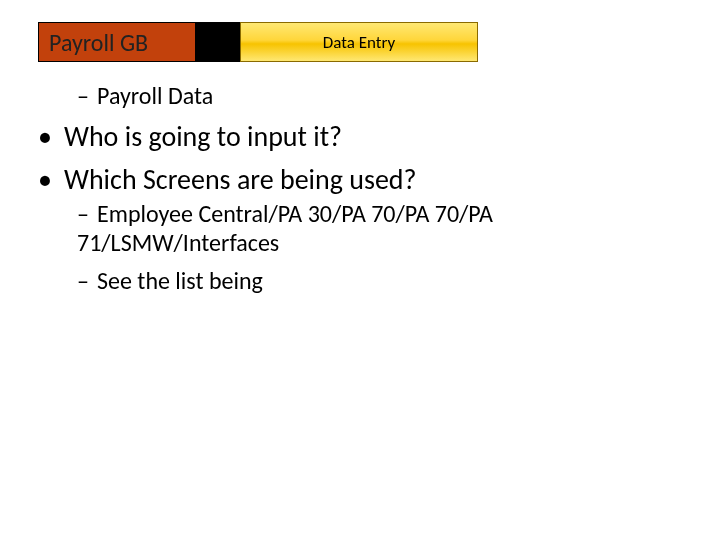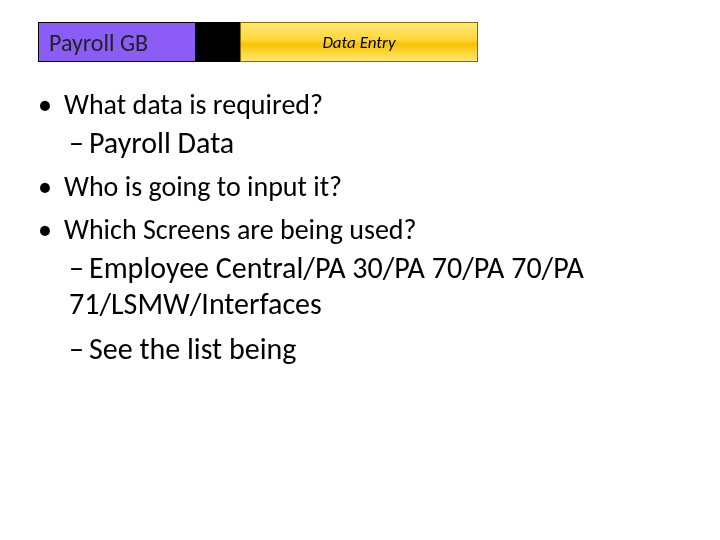--- a/index.html
+++ b/index.html
@@ -21,21 +21,21 @@
     position: absolute;
     left: 38px;
     top: 22px;
     width: 440px;
     height: 40px;
     display: flex;
     box-sizing: border-box;
   }
   .title-left {
     flex: 0 0 158px;
-    background: #8b5cf6;
+    background: #c2410c;
     border: 1px solid #000;
     box-sizing: border-box;
     display: flex;
     align-items: center;
     padding-left: 10px;
     font-size: 24px;
     color: #222;
   }
   .title-mid {
     flex: 0 0 44px;
@@ -47,42 +47,41 @@
   .title-right {
     flex: 1 1 auto;
     background: linear-gradient(to bottom, #ffe873 0%, #ffd63a 45%, #f7c300 55%, #ffe873 100%);
     border: 1px solid #8a6a00;
     box-sizing: border-box;
     display: flex;
     align-items: center;
     justify-content: center;
     font-size: 17px;
     color: #000;
-    font-style: italic;
   }
   .content {
     position: absolute;
     left: 38px;
     top: 78px;
     right: 24px;
     font-size: 26px;
     line-height: 1.18;
     color: #000;
   }
   .b1 {
     margin: 10px 0 2px 0;
     font-size: 28px;
   }
   .b1 .bullet {
     display: inline-block;
     width: 26px;
   }
   .b2 {
-    margin: 4px 0 10px 31px;
-    font-size: 30px;
+    margin: 4px 0 10px 39px;
+    font-size: 24px;
   }
   .b2 .dash {
     display: inline-block;
     width: 20px;
   }
   sup {
     font-size: 0.65em;
     vertical-align: super;
     line-height: 0;
   }
@@ -93,23 +92,20 @@
 <div class="slide">
 
   <div class="title-bar">
     <div class="title-left">Payroll GB</div>
     <div class="title-mid"></div>
     <div class="title-right">Data Entry</div>
   </div>
 
   <div class="content">
 
-    <div class="b1">
-      <span class="bullet">•</span><span>What data is required?</span>
-    </div>
     <div class="b2">
       <span class="dash">–</span><span>Payroll Data</span>
     </div>
 
     <div class="b1">
       <span class="bullet">•</span><span>Who is going to input it?</span>
     </div>
 
     <div class="b1">
       <span class="bullet">•</span><span>Which Screens are being used?</span>

